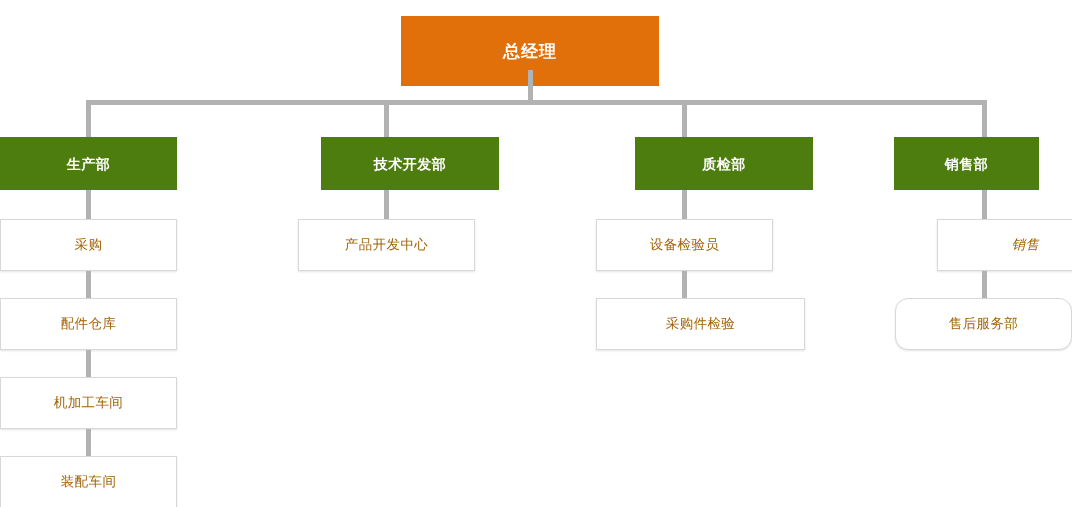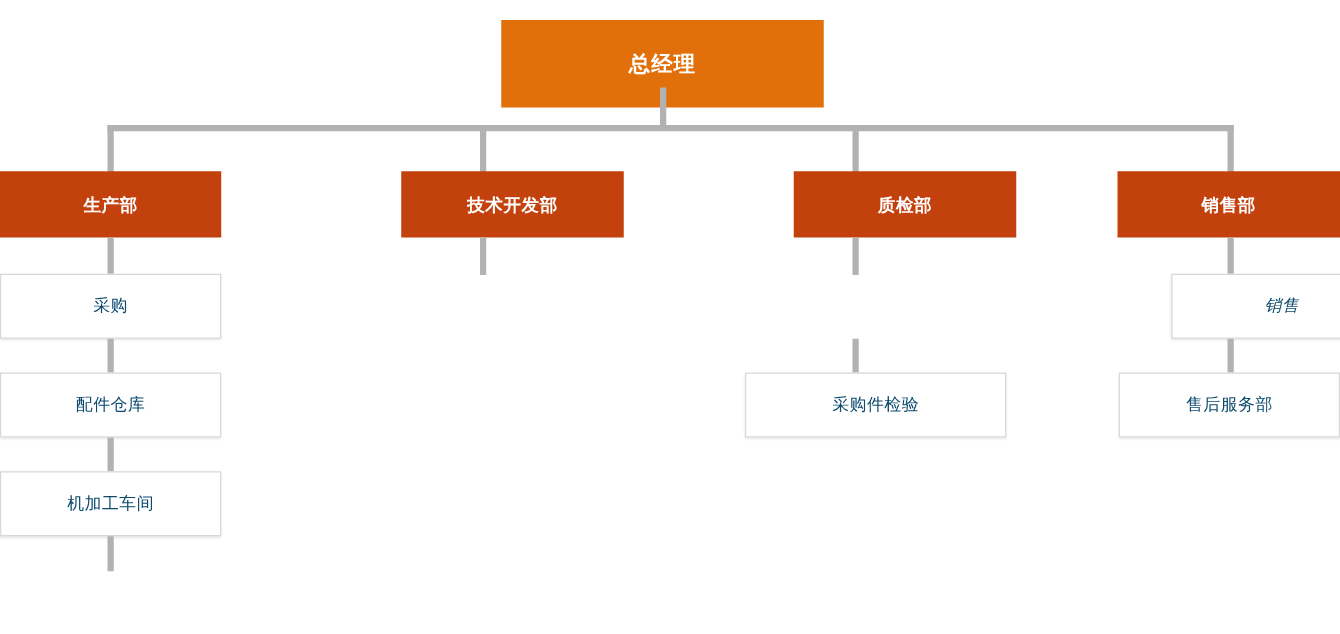--- a/index.html
+++ b/index.html
@@ -52,21 +52,21 @@
     font-weight: bold;
     letter-spacing: 1px;
     line-height: 1;
   }
 
   
   .node-dept {
     position: absolute;
     top: 137px;
     height: 53px;
-    background: #c2410c;
+    background: #4d7c0f;
     display: flex;
     align-items: center;
     justify-content: center;
     box-sizing: border-box;
   }
   .node-dept .node-label {
     color: #ffffff;
     font-size: 14px;
     font-weight: bold;
     letter-spacing: 0.5px;
@@ -79,21 +79,21 @@
     height: 52px;
     background: #ffffff;
     border: 1px solid #d8d8d8;
     box-shadow: 0 1px 2px rgba(0,0,0,0.11);
     display: flex;
     align-items: center;
     justify-content: center;
     box-sizing: border-box;
   }
   .node-sub .node-label {
-    color: #0c4a6e;
+    color: #a16207;
     font-size: 13.5px;
     letter-spacing: 0.4px;
     line-height: 1;
   }
 </style>
 </head>
 <body>
 
 <div id="chart-root">
 
@@ -112,53 +112,62 @@
 
   <div class="node-dept" style="left:0px; width:177px;">
     <span class="node-label">生产部</span>
   </div>
   <div class="node-dept" style="left:297px; width:178px;margin-left:24px;">
     <span class="node-label">技术开发部</span>
   </div>
   <div class="node-dept" style="left:595px; width:178px;margin-left:40px;">
     <span class="node-label">质检部</span>
   </div>
-  <div class="node-dept" style="left:894px; width:178px;">
+  <div class="node-dept" style="left:894px; width:145px;">
     <span class="node-label">销售部</span>
   </div>
 
   <div class="connector v" style="left:86px; top:190px; height:30px;"></div>
   <div class="node-sub" style="left:0px; top:219px; width:177px;">
     <span class="node-label">采购</span>
   </div>
 
   <div class="connector v" style="left:86px; top:271px; height:28px;"></div>
   <div class="node-sub" style="left:0px; top:298px; width:177px;">
     <span class="node-label">配件仓库</span>
   </div>
 
   <div class="connector v" style="left:86px; top:350px; height:28px;"></div>
   <div class="node-sub" style="left:0px; top:377px; width:177px;">
     <span class="node-label">机加工车间</span>
   </div>
 
   <div class="connector v" style="left:86px; top:429px; height:28px;"></div>
+  <div class="node-sub" style="left:0px; top:456px; width:177px;">
+    <span class="node-label">装配车间</span>
+  </div>
 
   <div class="connector v" style="left:384px; top:190px; height:30px;"></div>
+  <div class="node-sub" style="left:298px; top:219px; width:177px;">
+    <span class="node-label">产品开发中心</span>
+  </div>
 
   <div class="connector v" style="left:682px; top:190px; height:30px;"></div>
+  <div class="node-sub" style="left:596px; top:219px; width:177px;">
+    <span class="node-label">设备检验员</span>
+  </div>
 
   <div class="connector v" style="left:682px; top:271px; height:28px;"></div>
   <div class="node-sub" style="left:596px; top:298px; width:209px;">
     <span class="node-label">采购件检验</span>
   </div>
 
   <div class="connector v" style="left:982px; top:190px; height:30px;"></div>
   <div class="node-sub" style="left:937px; top:219px; width:177px;font-style:italic;">
     <span class="node-label">销售</span>
   </div>
 
   <div class="connector v" style="left:982px; top:271px; height:28px;"></div>
-  <div class="node-sub" style="left:895px; top:298px; width:177px;">
+  <div class="node-sub" style="left:895px; top:298px; width:177px;border-radius:13px;">
     <span class="node-label">售后服务部</span>
   </div>
 
 </div>
 
 </body></html>

